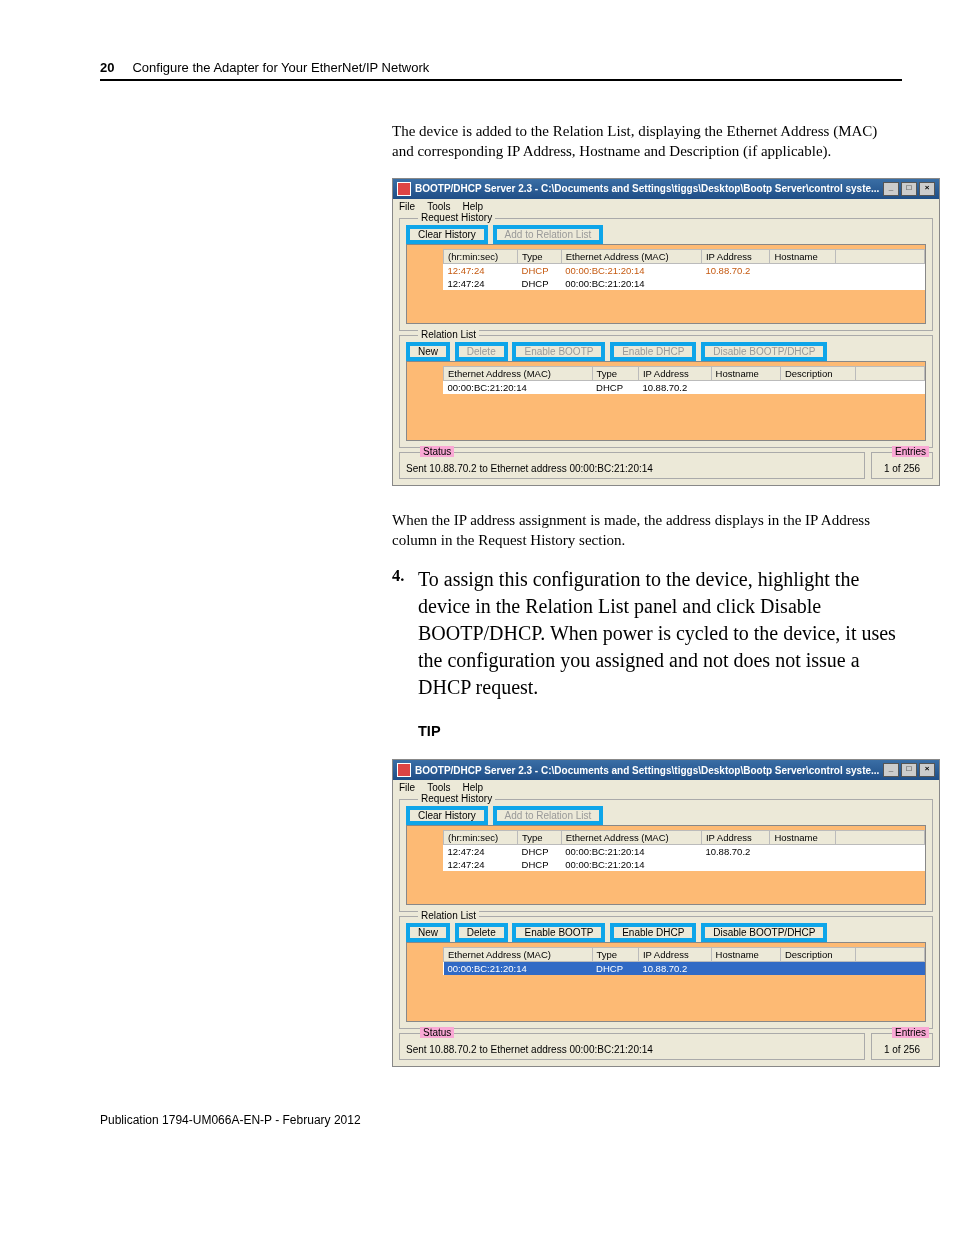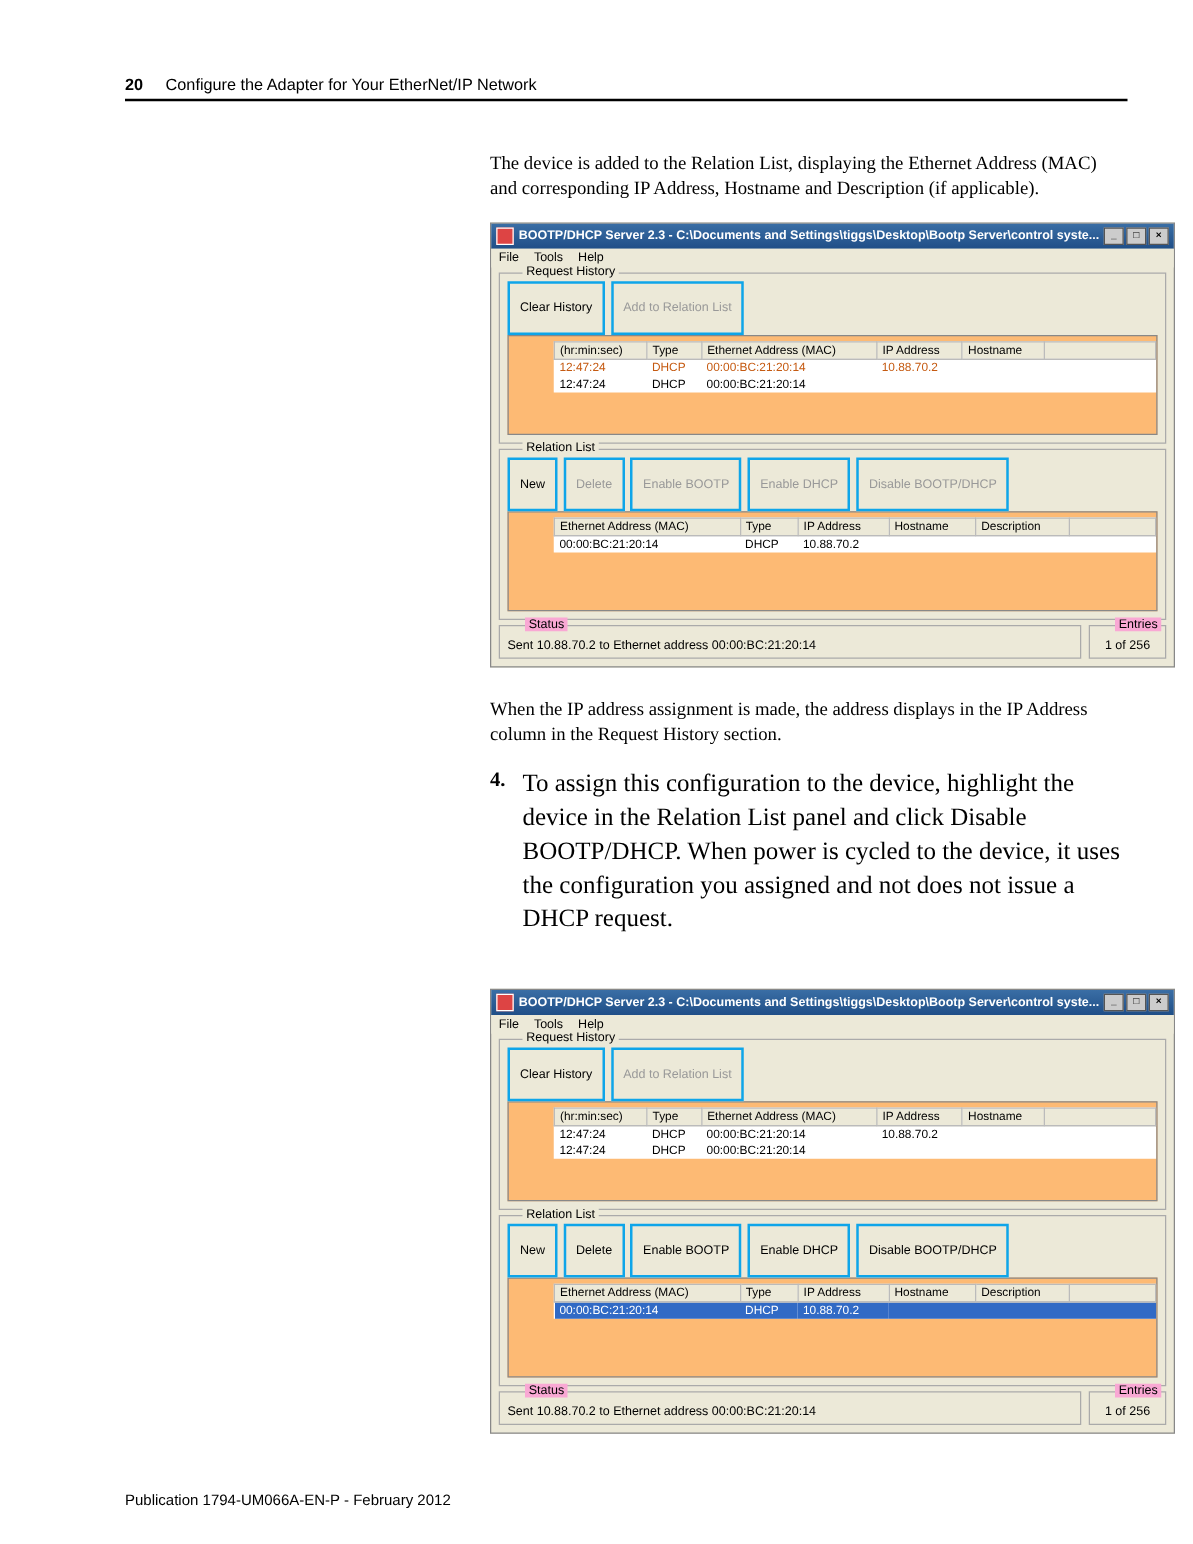--- a/index.html
+++ b/index.html
@@ -123,23 +123,23 @@
   .group-label {
     position: absolute;
     top: -7px;
     left: 18px;
     background: #ece9d8;
     padding: 0 3px;
     font-size: 10px;
   }
   .btn {
     display:inline-block;
-    border: 2px solid #0ea5e9;
+    border: 4px solid #0ea5e9;
     background: #ece9d8;
-    padding: 14px 8px;
+    padding: 0 8px;
     font-size: 10px;
     margin-right: 2px;
   }
   .btn.disabled { color: #999; }
   .table {
     width: 100%;
     border-collapse: collapse;
     background: #fff;
     margin-top: 4px;
     font-size: 9.5px;
@@ -312,20 +312,21 @@
     </div>
 
     <p class="para">When the IP address assignment is made, the address displays in the IP Address column in the Request History section.</p>
 
     <div class="step">
       <div class="step-num"><b>4.</b></div>
       <div class="step-body">To assign this configuration to the device, highlight the device in the Relation List panel and click Disable BOOTP/DHCP. When power is cycled to the device, it uses the configuration you assigned and not does not issue a DHCP request.</div>
     </div>
 
     <div class="tip-block">
+      <div class="tip-label">TIP</div>
     </div>
 
     <div class="app-window">
       <div class="titlebar">
         <span class="titlebar-icon"></span>
         <span class="titlebar-text">BOOTP/DHCP Server 2.3 - C:\Documents and Settings\tiggs\Desktop\Bootp Server\control syste...</span>
         <div class="winbtns">
           <span class="winbtn">_</span>
           <span class="winbtn">□</span>
           <span class="winbtn">×</span>

